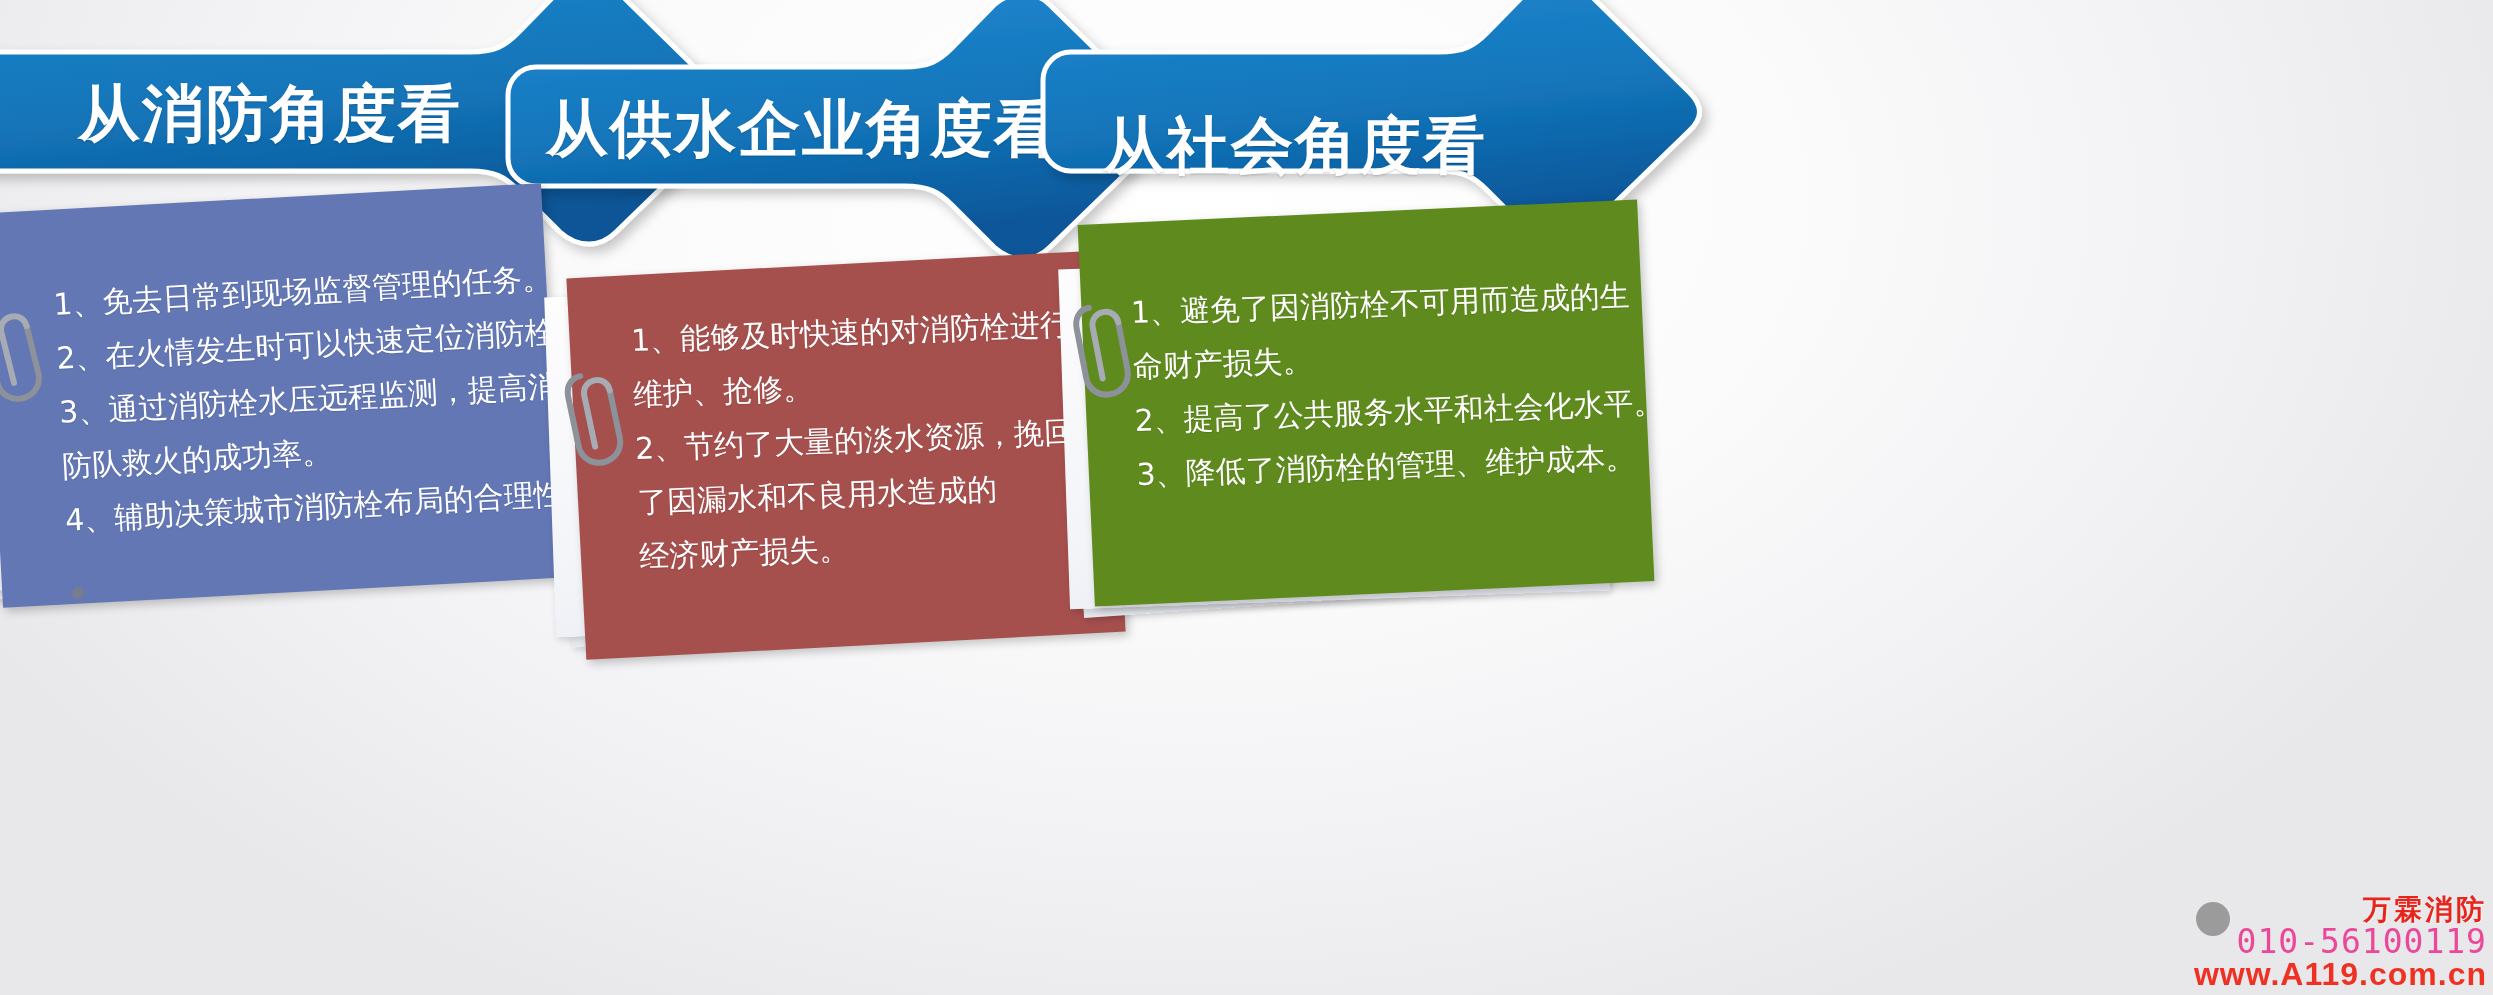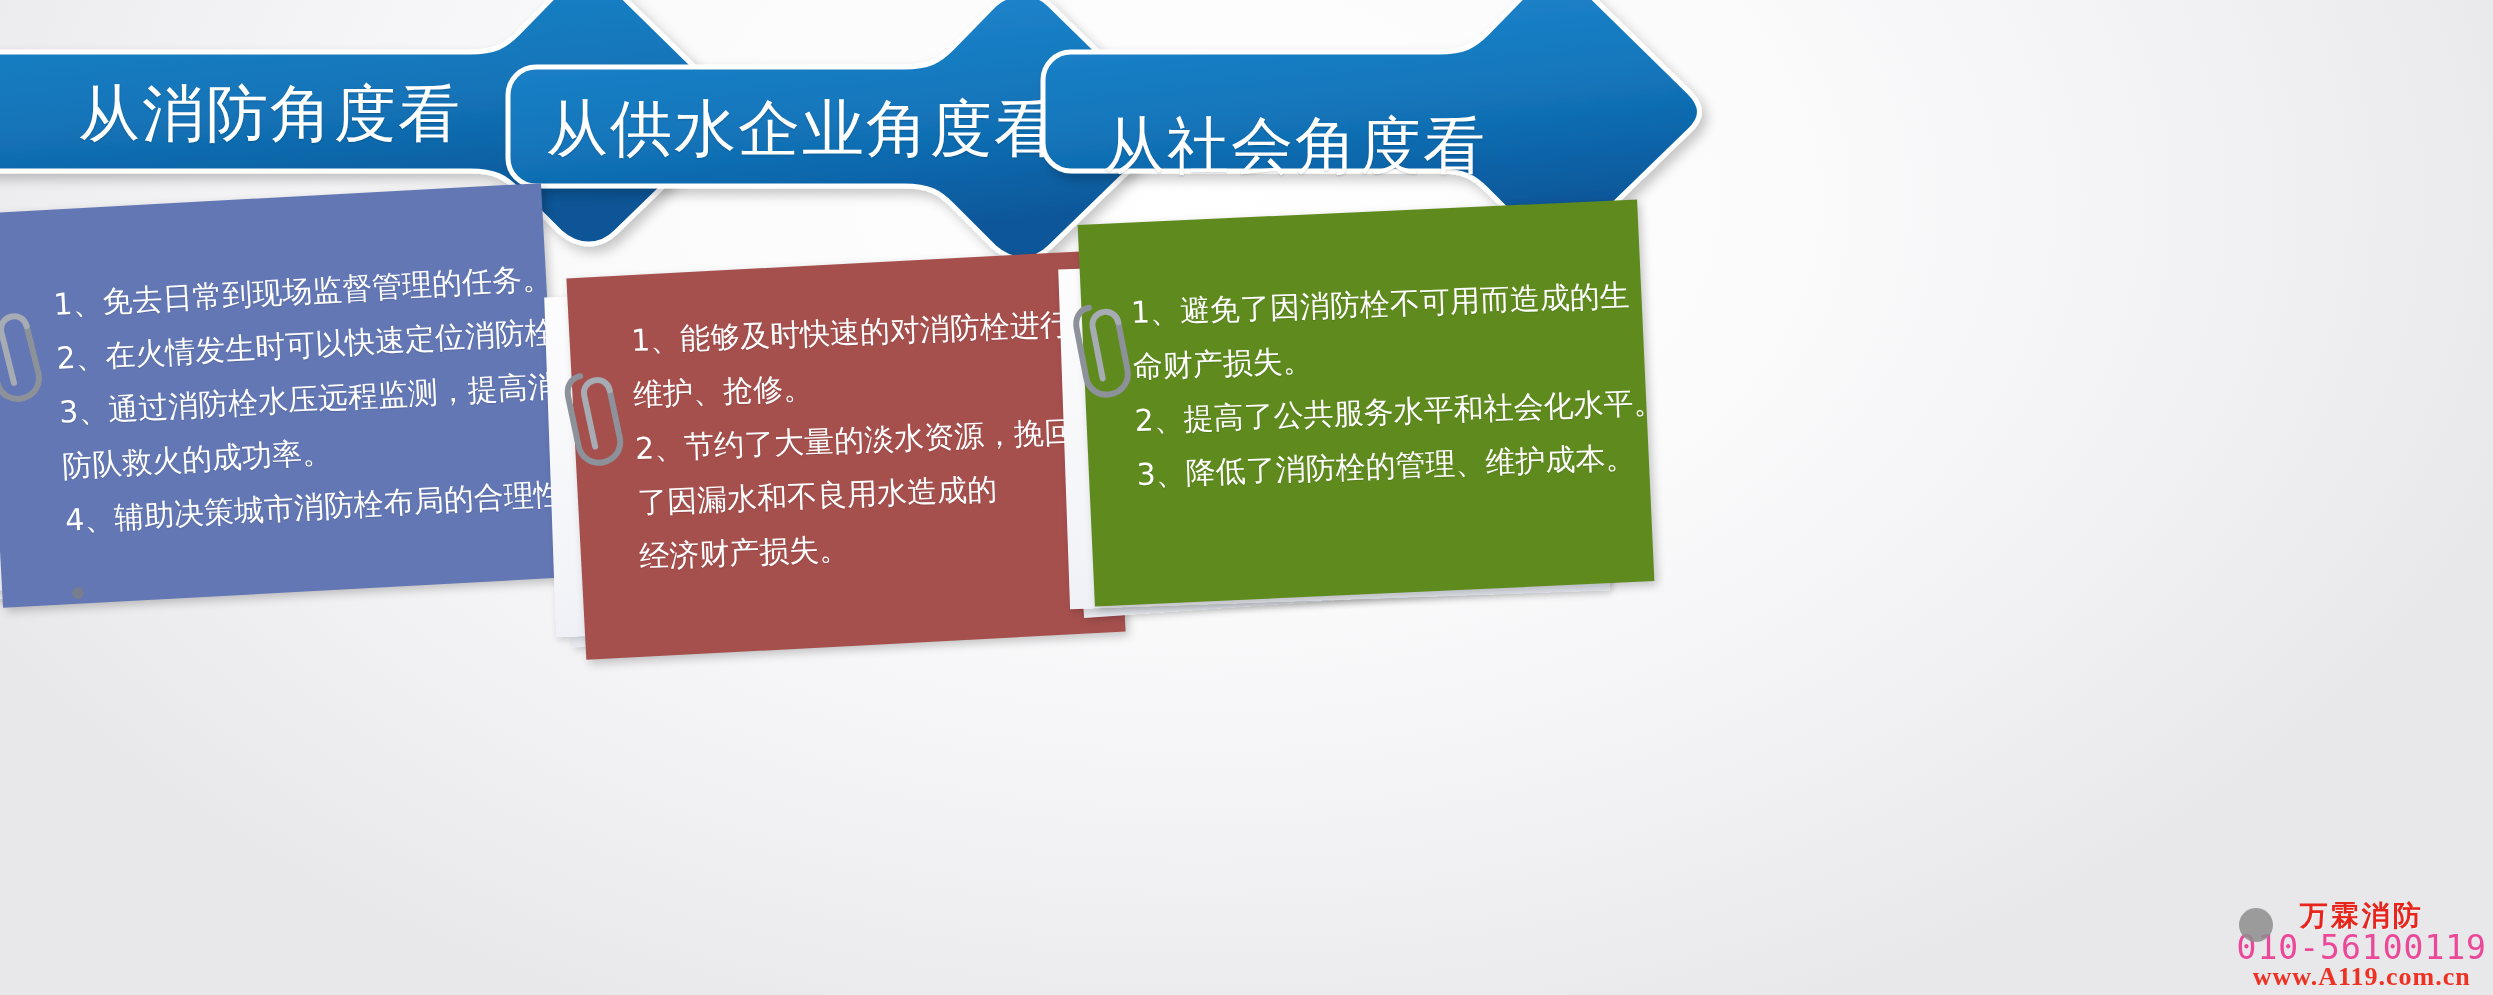--- a/index.html
+++ b/index.html
@@ -12,21 +12,21 @@
   }
   .stage{position:absolute;inset:0;}
 
   
   .arrow-wrap{position:absolute;}
   .arrow-svg{display:block;overflow:visible;}
   .arrow-label{
     position:absolute;
     color:#ffffff;
     font-size:62px;
-    font-weight:400;
+    font-weight:700;
     letter-spacing:2px;
     white-space:nowrap;
     text-shadow:0 1px 2px rgba(0,0,0,.18);
     pointer-events:none;
   }
 
   
   .note-group{position:absolute;}
   .paper-back{
     position:absolute;
@@ -44,35 +44,35 @@
     line-height:54px;
     white-space:nowrap;
     text-shadow:0 1px 1px rgba(0,0,0,.12);
   }
   .clip{position:absolute;pointer-events:none;}
 
   
   .watermark{
     position:absolute;
     right:6px;bottom:4px;
-    text-align:center;
+    text-align:right;
     line-height:1.02;
     -webkit-user-select:none;user-select:none;
   }
   .wm-cn{
     color:#e8251c;font-size:28px;font-weight:700;letter-spacing:3px;
     text-shadow:1px 1px 0 rgba(255,255,255,.55);
   }
   .wm-tel{
     color:#ec4899;font-size:33px;font-weight:400;letter-spacing:1px;
     font-family:"DejaVu Sans Mono","Liberation Mono",monospace;
   }
   .wm-url{
-    color:#ef3124;font-size:26px;font-weight:700;letter-spacing:1px;
-    font-family:Liberation Serif, serif;
+    color:#ef3124;font-size:32px;font-weight:700;letter-spacing:1px;
+    font-family:Liberation Sans, sans-serif;
   }
   .wm-badge{
     position:absolute;left:2px;top:6px;width:34px;height:34px;border-radius:50%;
     background:#8d8d8d;opacity:.85;
   }
   .dot-mark{
     position:absolute;width:12px;height:12px;border-radius:50%;
     background:#7d7d83;opacity:.75;
   }
 </style>

